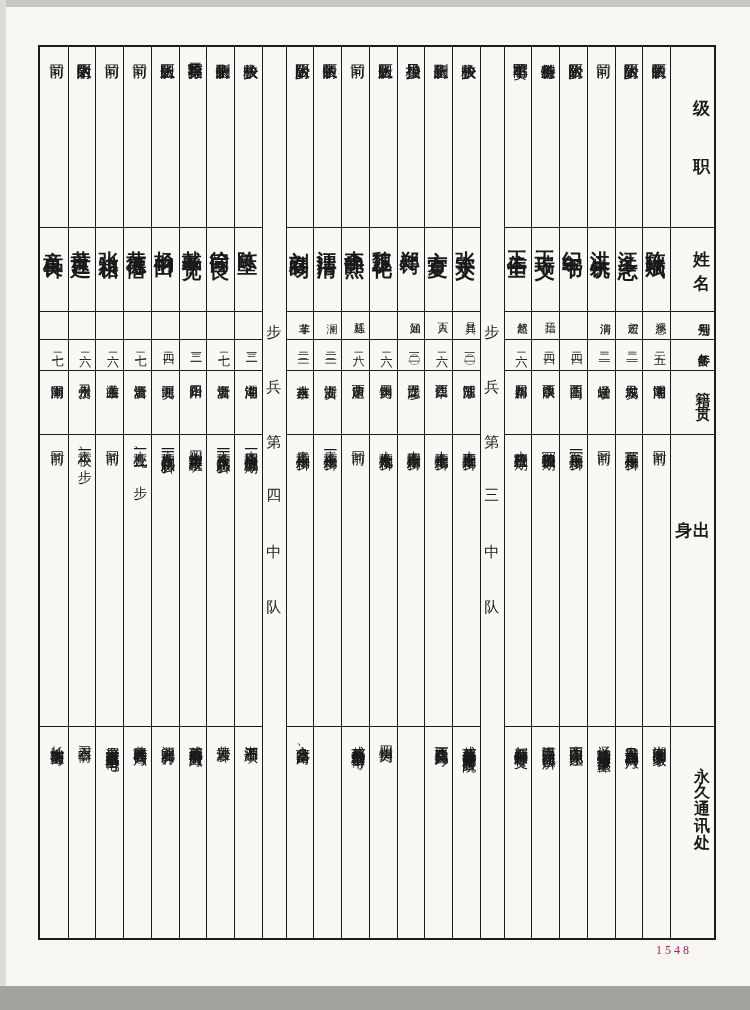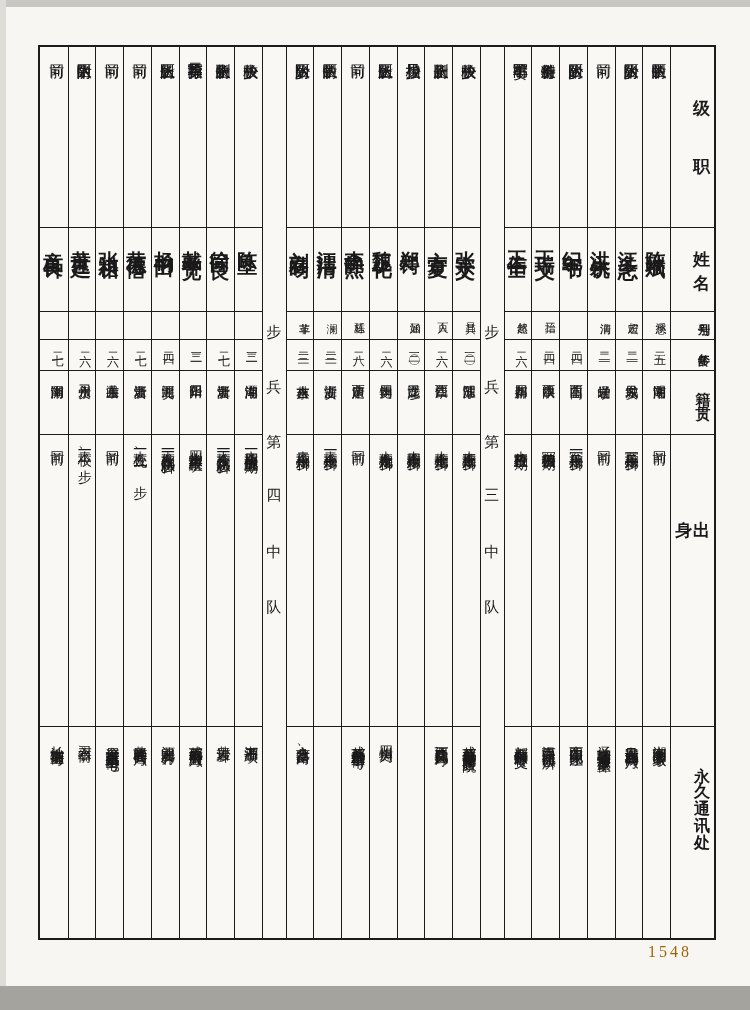--- a/index.html
+++ b/index.html
@@ -72,23 +72,23 @@
   .hdr-name   {font-size:17px;letter-spacing:22px;padding-top:10px;}
   .hdr-alias  {font-size:12px;letter-spacing:1px;padding-top:2px;}
   .hdr-age    {font-size:12px;letter-spacing:2px;padding-top:3px;}
   .hdr-native {font-size:15px;letter-spacing:14px;padding-top:9px;}
   .hdr-origin {font-size:17px;letter-spacing:115px;padding-top:72px;}
   .hdr-address{font-size:16px;letter-spacing:17px;padding-top:26px;}
 
   .page-number{
     position:absolute;
     top:943px;right:58px;
-    font-size:16px;
+    font-size:12px;
     letter-spacing:3px;
-    color:#a16207;
+    color:#be185d;
     font-family:"Liberation Serif","DejaVu Serif",serif;
   }
 </style>
 </head>
 <body>
 
 <div class="scan-edge-top"></div>
 <div class="scan-edge-left"></div>
 
 <div class="table">

